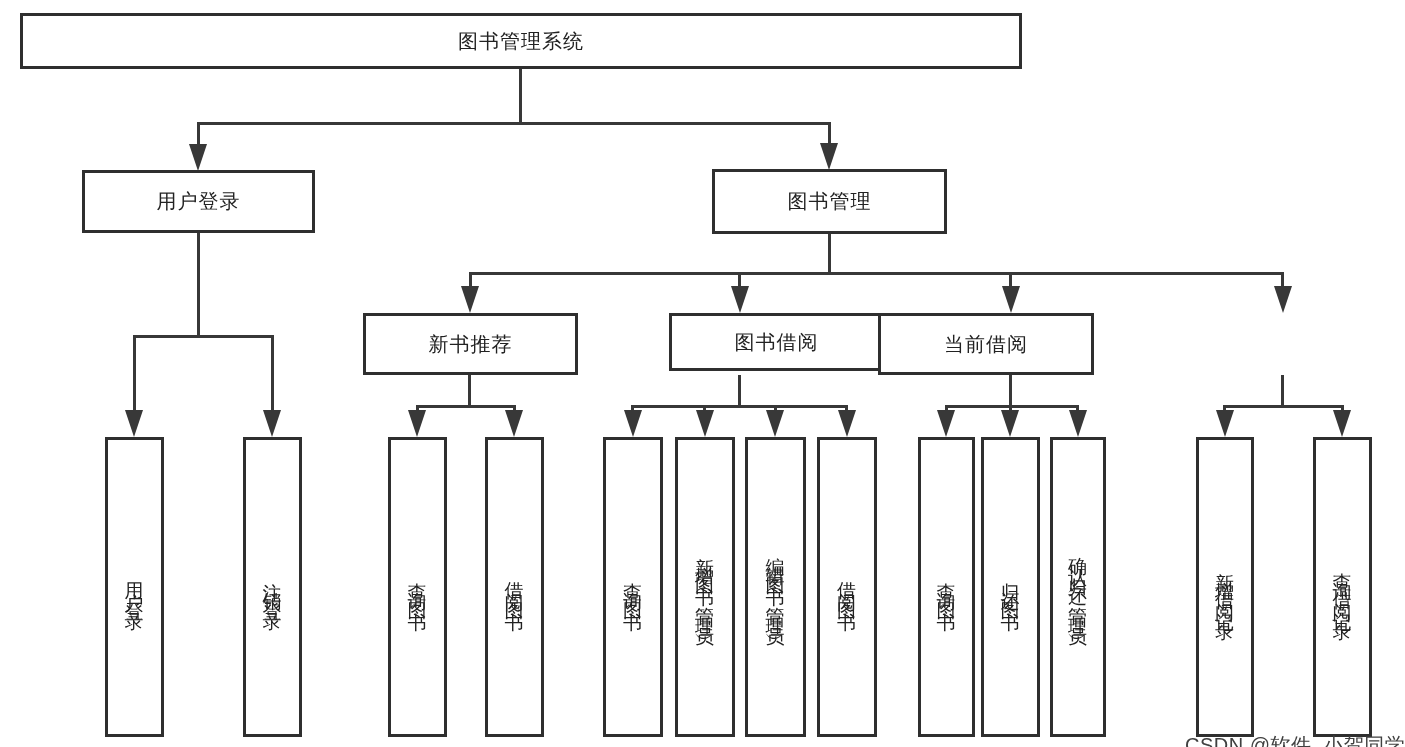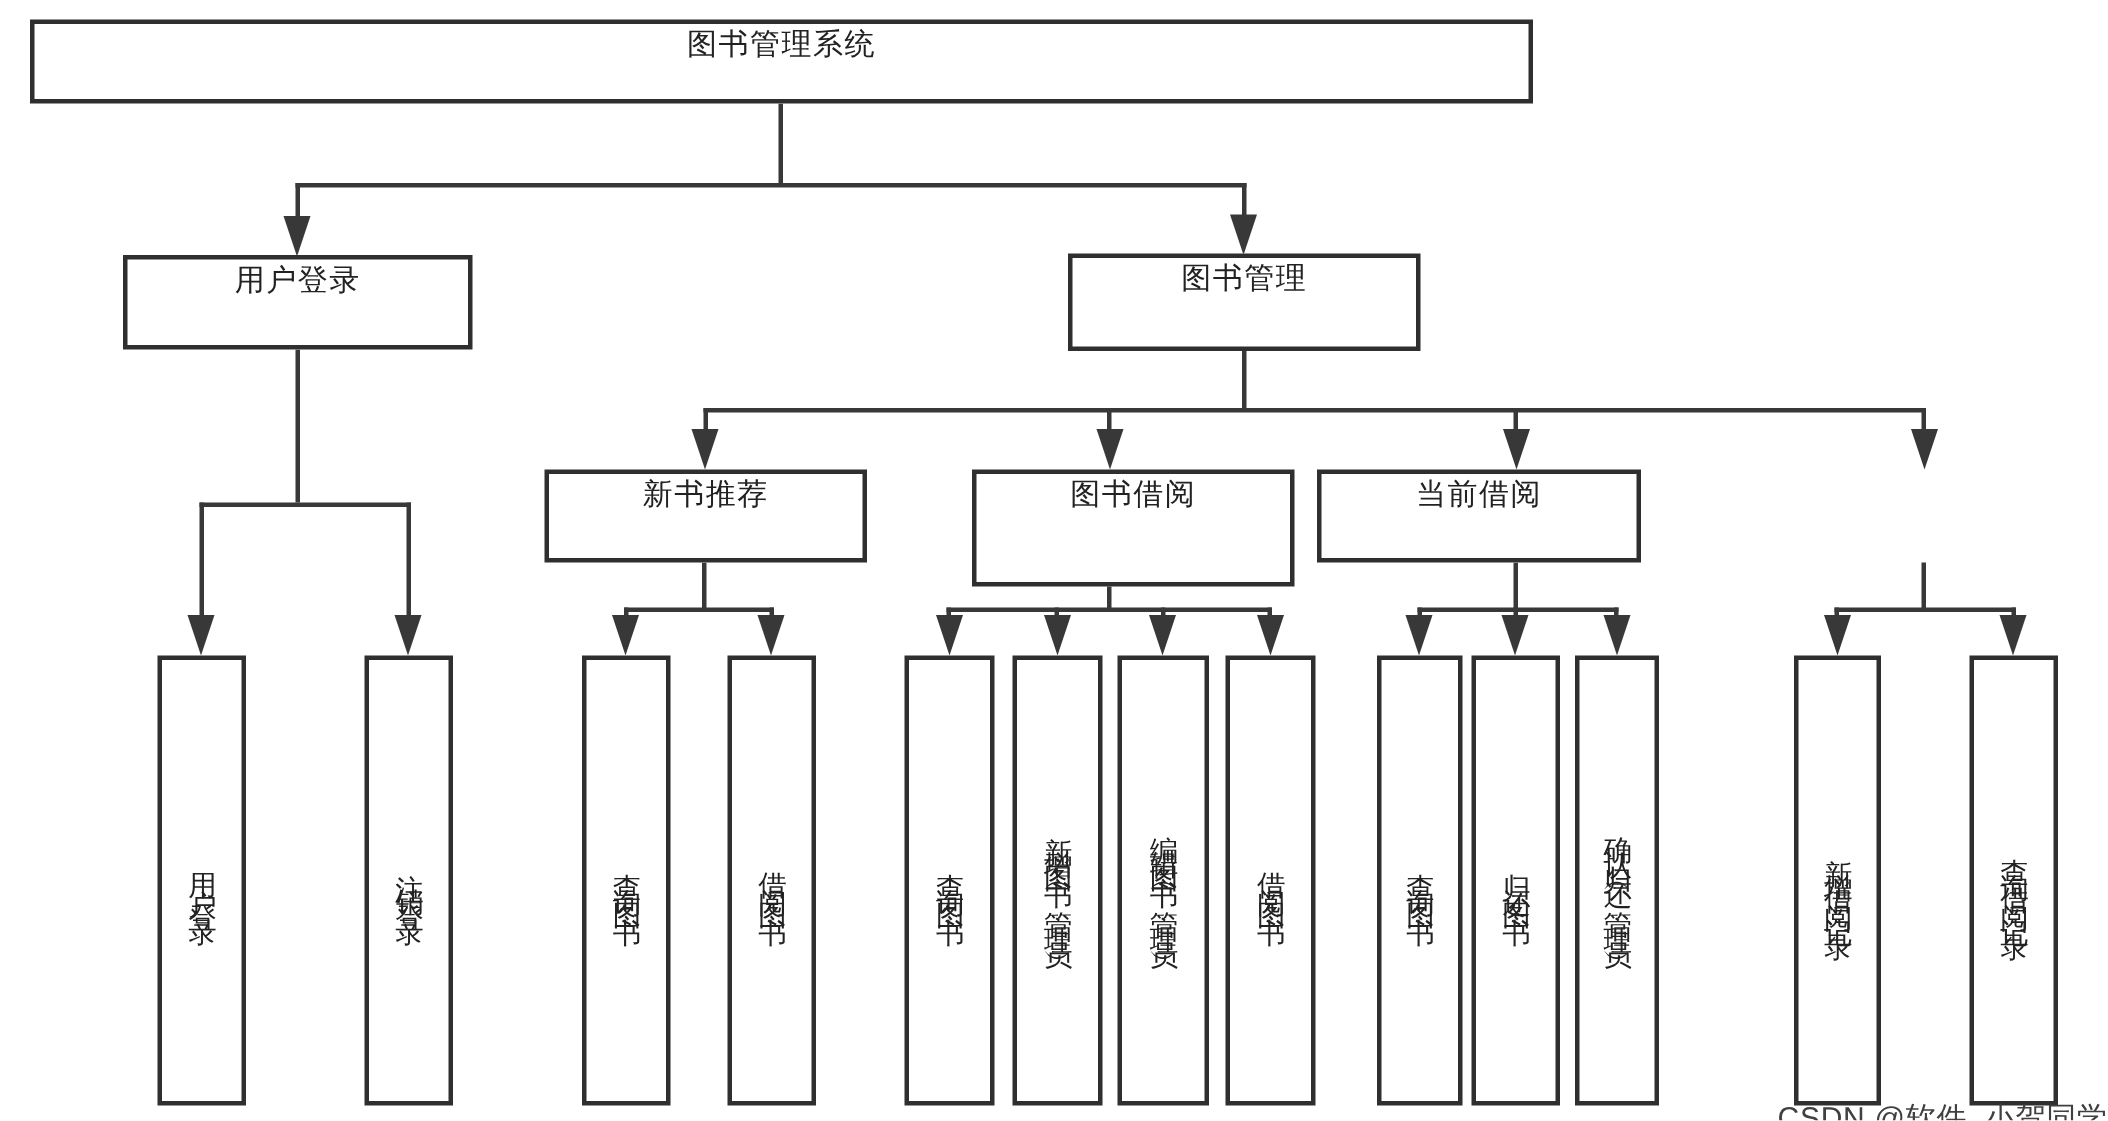--- a/index.html
+++ b/index.html
@@ -16,21 +16,21 @@
     overflow:hidden;
     font-family:"Liberation Sans","DejaVu Sans",sans-serif;
     color:var(--text);
   }
   
   .box{
     position:absolute;
     box-sizing:border-box;
     border:3px solid var(--border);
     background:#ffffff;
-    display:flex;justify-content:center;
+    display:flex;align-items:center;justify-content:center;
     font-size:20px;
     letter-spacing:1px;
     white-space:nowrap;
   }
   
   .leaf{
     position:absolute;
     box-sizing:border-box;
     border:3px solid var(--border);
     background:#ffffff;
@@ -133,21 +133,21 @@
   <div class="box" style="left:82px;top:170px;width:233px;height:63px">
     <span>用户登录</span>
   </div>
   <div class="box" style="left:363px;top:313px;width:215px;height:62px">
     <span>新书推荐</span>
   </div>
 
   <div class="box" style="left:712px;top:169px;width:235px;height:65px">
     <span>图书管理</span>
   </div>
-  <div class="box" style="left:648px;top:313px;width:215px;height:78px">
+  <div class="box" style="left:669px;top:313px;width:215px;height:58px">
     <span>图书借阅</span>
   </div>
   <div class="box" style="left:878px;top:313px;width:216px;height:62px">
     <span>当前借阅</span>
   </div>
 
   <div class="leaf" style="left:105px;width:59px">
     <span>用户登录</span>
   </div>
   <div class="leaf" style="left:243px;width:59px">

